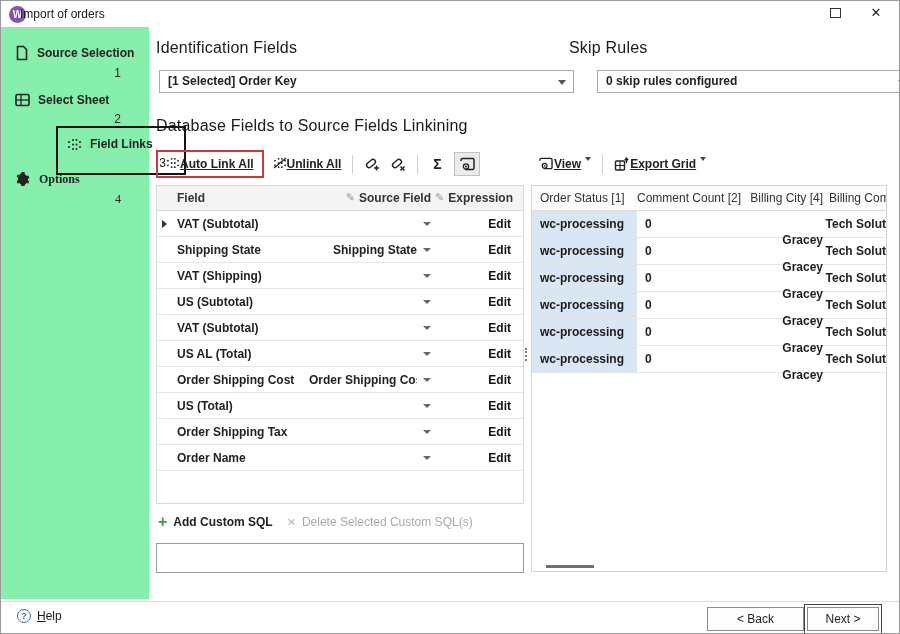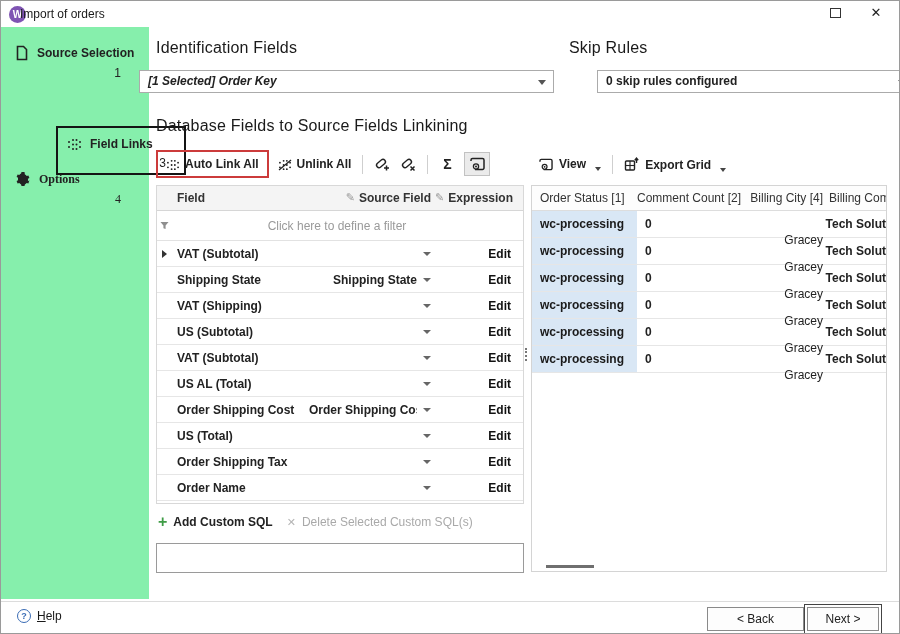--- a/index.html
+++ b/index.html
@@ -28,21 +28,21 @@
 
   
   .h-main { position:absolute; font-size:16px; color:#1a1a1a; font-weight:400; letter-spacing:.2px; }
   .select { position:absolute; height:23px; border:1px solid #ababab; background:#fff;
             font-size:12px; font-weight:700; color:#222; line-height:21px; padding:0 22px 0 8px; }
   .select .caret { position:absolute; right:7px; top:9px; width:0; height:0;
             border-left:4px solid transparent; border-right:4px solid transparent; border-top:5px solid #555; }
 
   
   .toolbar { position:absolute; display:flex; align-items:center; font-size:12px; }
-  .tbtn { display:flex; align-items:flex-end; gap:5px; padding:4px 5px; font-weight:700; color:#222; white-space:nowrap; }
+  .tbtn { display:flex; align-items:flex-start; padding:4px 5px; font-weight:700; color:#222; white-space:nowrap;text-decoration:underline; }
   .redbox { border:2px solid #cc3b3b; padding:1px 3px; margin-right:4px; display:flex; }
   .tsep { width:1px; height:19px; background:#cfcfcf; margin:0 6px; }
   .ibtn { width:26px; height:24px; display:flex; align-items:center; justify-content:center; }
   .ibtn.active { background:#ebebeb; border:1px solid #c2c2c2; }
   .sigma { font-size:14px; font-weight:700; color:#222; }
   .caret-s { width:0; height:0; border-left:3.5px solid transparent; border-right:3.5px solid transparent;
              border-top:4px solid #444; margin-left:4px; }
 
   
   .fgrid { position:absolute; left:155px; top:184px; width:368px; height:319px;
@@ -82,21 +82,21 @@
   .pg-head { display:flex; height:25px; align-items:center; background:#fdfdfd; border-bottom:1px solid #ddd; color:#333; }
   .pg-head span { white-space:nowrap; overflow:hidden; }
   .ph0 { width:105px; padding-left:8px; }
   .ph1 { width:110px; }
   .ph2 { width:76px; text-align:right; }
   .ph3 { flex:1; text-align:right; padding-left:6px; }
   .prow { display:flex; height:27px; align-items:center; border-bottom:1px solid #e6e6e6; }
   .pc0 { width:105px; padding-left:8px; align-self:stretch; display:flex; align-items:center;
          background:#d9e7f5; font-weight:700; color:#1a1a1a; }
   .pc1 { width:110px; padding-left:8px; font-weight:700; }
-  .pc2 { width:76px; text-align:right; font-weight:400;margin-top:32px; }
+  .pc2 { width:76px; text-align:right; font-weight:700;margin-top:32px; }
   .pc3 { flex:1; text-align:right; font-weight:700; white-space:nowrap; overflow:hidden; direction:rtl; }
   .hthumb { position:absolute; left:14px; bottom:3px; width:48px; height:3px; background:#6f6f6f; }
   .splitdots { position:absolute; left:524px; top:347px; height:13px; border-left:2px dotted #777; }
 
   
   .footline { position:absolute; left:0; right:0; top:600px; border-top:1px solid #dcdcdc; }
   .help { position:absolute; left:16px; top:608px; display:flex; align-items:center; gap:6px; font-size:12px; color:#1a1a1a; }
   .help .qcirc { width:14px; height:14px; border-radius:50%; border:1.5px solid #3a6cb5; color:#3a6cb5;
                  font-size:9px; font-weight:700; display:flex; align-items:center; justify-content:center; }
   .help .uu { text-decoration:underline; }
@@ -123,20 +123,33 @@
         <span class="icon-svg">
           <svg width="14" height="16" viewBox="0 0 14 16">
               <path d="M2.5 1.5h6l3 3v10h-9z" fill="none" stroke="#222" stroke-width="1.6"></path>
             </svg>
         </span>
         <span class="lbl">Source Selection</span>
       </div>
       <span class="num">1</span>
     </div>
 
+    <div class="step" style="top:66px;">
+      <div class="row">
+        <span class="icon-svg">
+          <svg width="15" height="14" viewBox="0 0 15 14">
+              <rect x="1" y="1.5" width="13" height="11" rx="1.5" fill="none" stroke="#222" stroke-width="1.6"></rect>
+              <line x1="6" y1="1.5" x2="6" y2="12.5" stroke="#222" stroke-width="1.3"></line>
+              <line x1="1" y1="7" x2="14" y2="7" stroke="#222" stroke-width="1.3"></line>
+            </svg>
+        </span>
+        <span class="lbl">Select Sheet</span>
+      </div>
+      <span class="num">2</span>
+    </div>
 
     <div class="step active" style="top:99px;margin-left:48px;">
       <div class="row">
         <span class="icon-svg">
           <svg width="15" height="13" viewBox="0 0 15 13">
             <g fill="#222">
                 <circle cx="2" cy="4" r="1"></circle>
                 <circle cx="2" cy="9" r="1"></circle>
             <circle cx="6" cy="2" r="1"></circle>
                 <circle cx="6" cy="6.5" r="1"></circle>
@@ -163,21 +176,21 @@
         </span>
         <span class="lbl">Options</span>
       </div>
       <span class="num">4</span>
     </div>
   </div>
 
   <div class="h-main" style="left:155px; top:38px;">Identification Fields</div>
   <div class="h-main" style="left:568px; top:38px;">Skip Rules</div>
 
-  <div class="select" style="left:138px; top:69px; width:415px;font-style:italic;">
+  <div class="select" style="left:158px; top:69px; width:415px;">
     <span>[1 Selected] Order Key</span>
     <span class="caret"></span>
   </div>
   <div class="select" style="left:596px; top:69px; width:317px;">
     <span>0 skip rules configured</span>
     <span class="caret"></span>
   </div>
 
   <div class="h-main" style="left:155px; top:116px;">Database Fields to Source Fields Linkining</div>
 
@@ -289,30 +302,20 @@
       <span class="c-field">Field</span>
       <span class="c-src">
         <span class="pencil">✎</span>
         <span>Source Field</span>
       </span>
       <span class="c-exp">
         <span class="pencil">✎</span>
         <span>Expression</span>
       </span>
     </div>
-    <div class="fg-filter">
-      <span class="gut">
-        <span class="icon-svg">
-          <svg width="9" height="9" viewBox="0 0 10 10">
-              <path d="M0.5 1h9L6.2 5v4l-2.4-1V5z" fill="#8f8f8f"></path>
-            </svg>
-        </span>
-      </span>
-      <span class="ftext">Click here to define a filter</span>
-    </div>
 
     <div class="frow">
       <span class="gut">
           <span class="tri-right"></span>
         </span>
       <span class="fname">VAT (Subtotal)</span>
       <span class="fsource">
           <i></i>
           <span class="dd"></span>
         </span>

